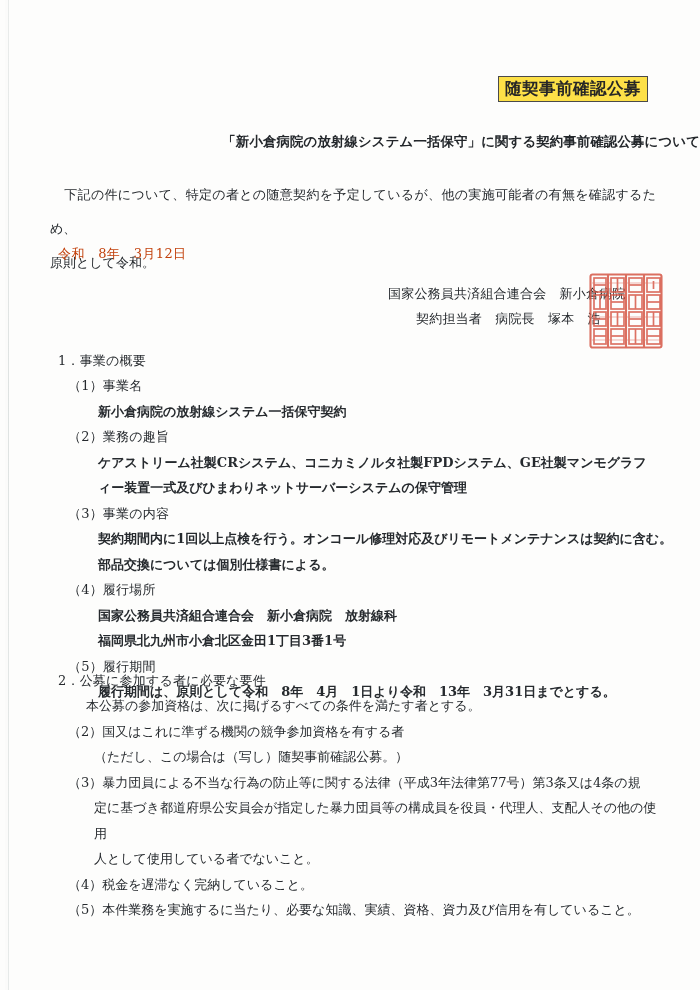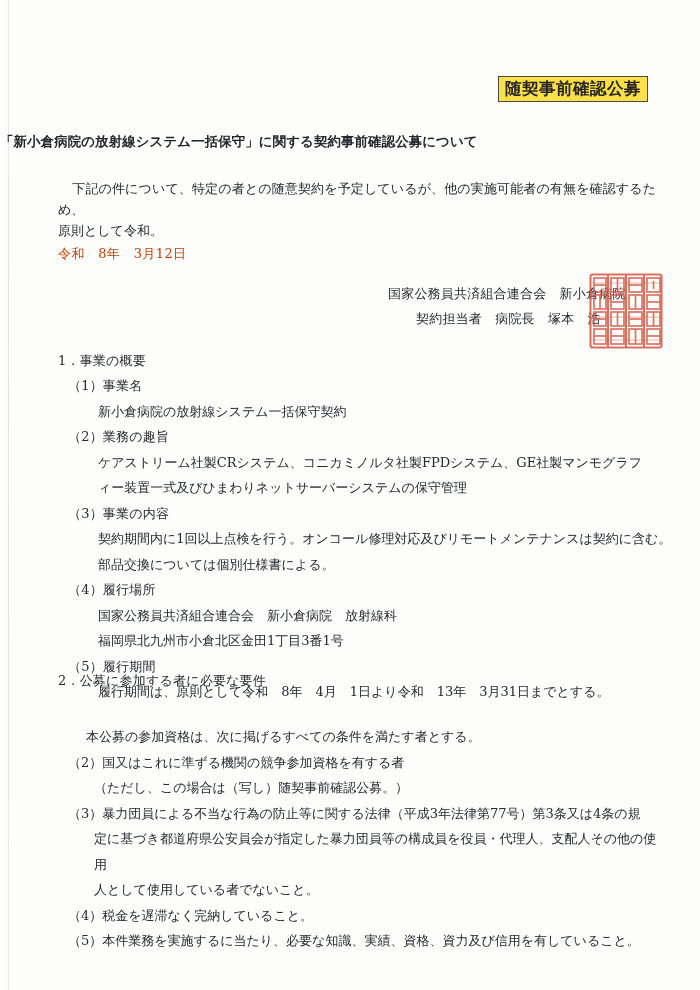--- a/index.html
+++ b/index.html
@@ -56,36 +56,36 @@
     white-space: nowrap;
     font-weight: 600;
   }
 
   
   .doc-title {
     position: absolute;
     left: 0;
     right: 0;
     top: 133px;
-    text-align: left;
+    text-align: right;
     font-size: 13.4px;
     letter-spacing: .15px;
     color: #23272b;
     font-weight: 600;
     white-space: nowrap;
   }
 
   
   .intro {
     position: absolute;
-    left: 58px;
+    left: 50px;
     right: 44px;
     top: 178px;
     font-size: 13px;
-    line-height: 21px;
+    line-height: 34px;
     color: #262a2e;
     text-align: justify;
   }
   .intro .first-line { text-indent: 1.1em; }
 
   
   .date-line {
     position: absolute;
     left: 58px;
     top: 245px;
@@ -137,37 +137,37 @@
     line-height: 25.5px;
   }
   .item-label {
     padding-left: 10px;
     letter-spacing: .2px;
     white-space: nowrap;
   }
   .item-body {
     padding-left: 40px;
     text-align: justify;
+    font-weight: bold;
   }
   .item-body .l { display: block; white-space: nowrap; }
 
   
   .req {
     line-height: 25.5px;
     padding-left: 10px;
     text-indent: -0.0em;
   }
   .req .l1 { display: block; }
   .req .l2 { display: block; padding-left: 26px; }
   .req .l3 { display: block; padding-left: 26px; }
   .sec2 .lead {
     padding-left: 28px;
     line-height: 25.5px;
     white-space: nowrap;
-    margin-top: 31px;
   }
 </style>
 </head>
 <body>
 
 <div class="page">
 
   <div class="scan-edge-left2"></div>
   <div class="scan-edge-left"></div>
 

